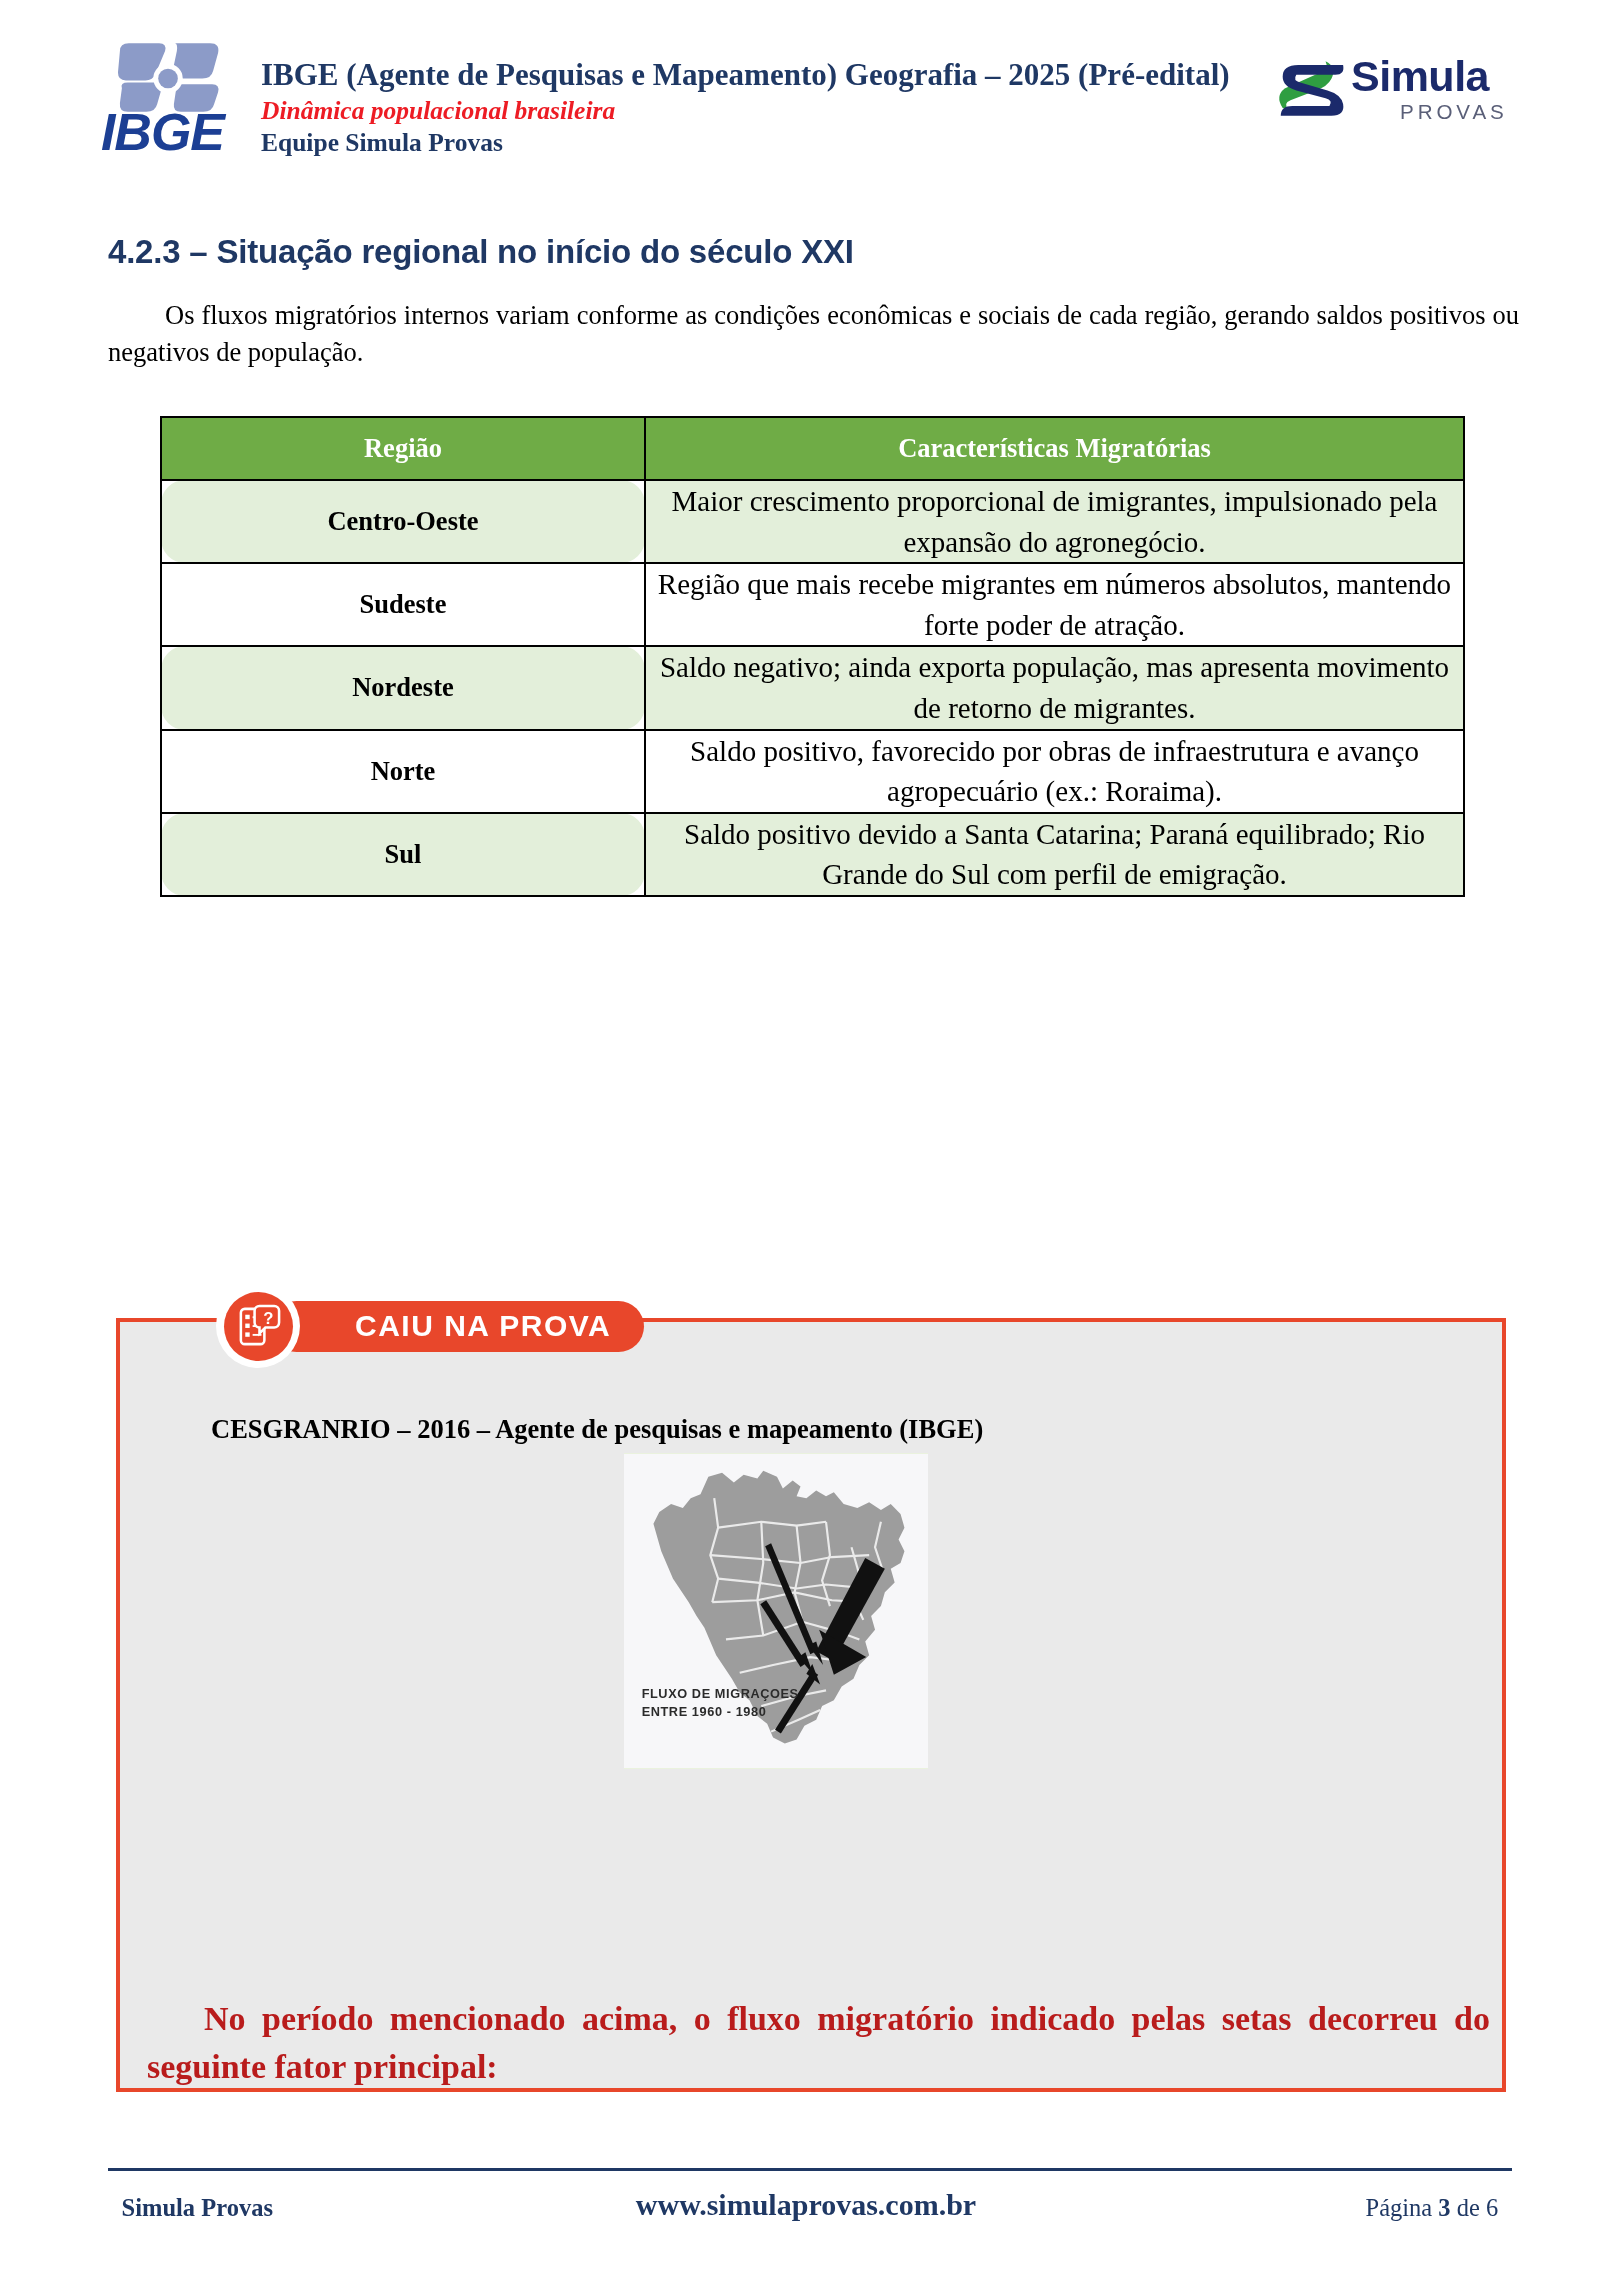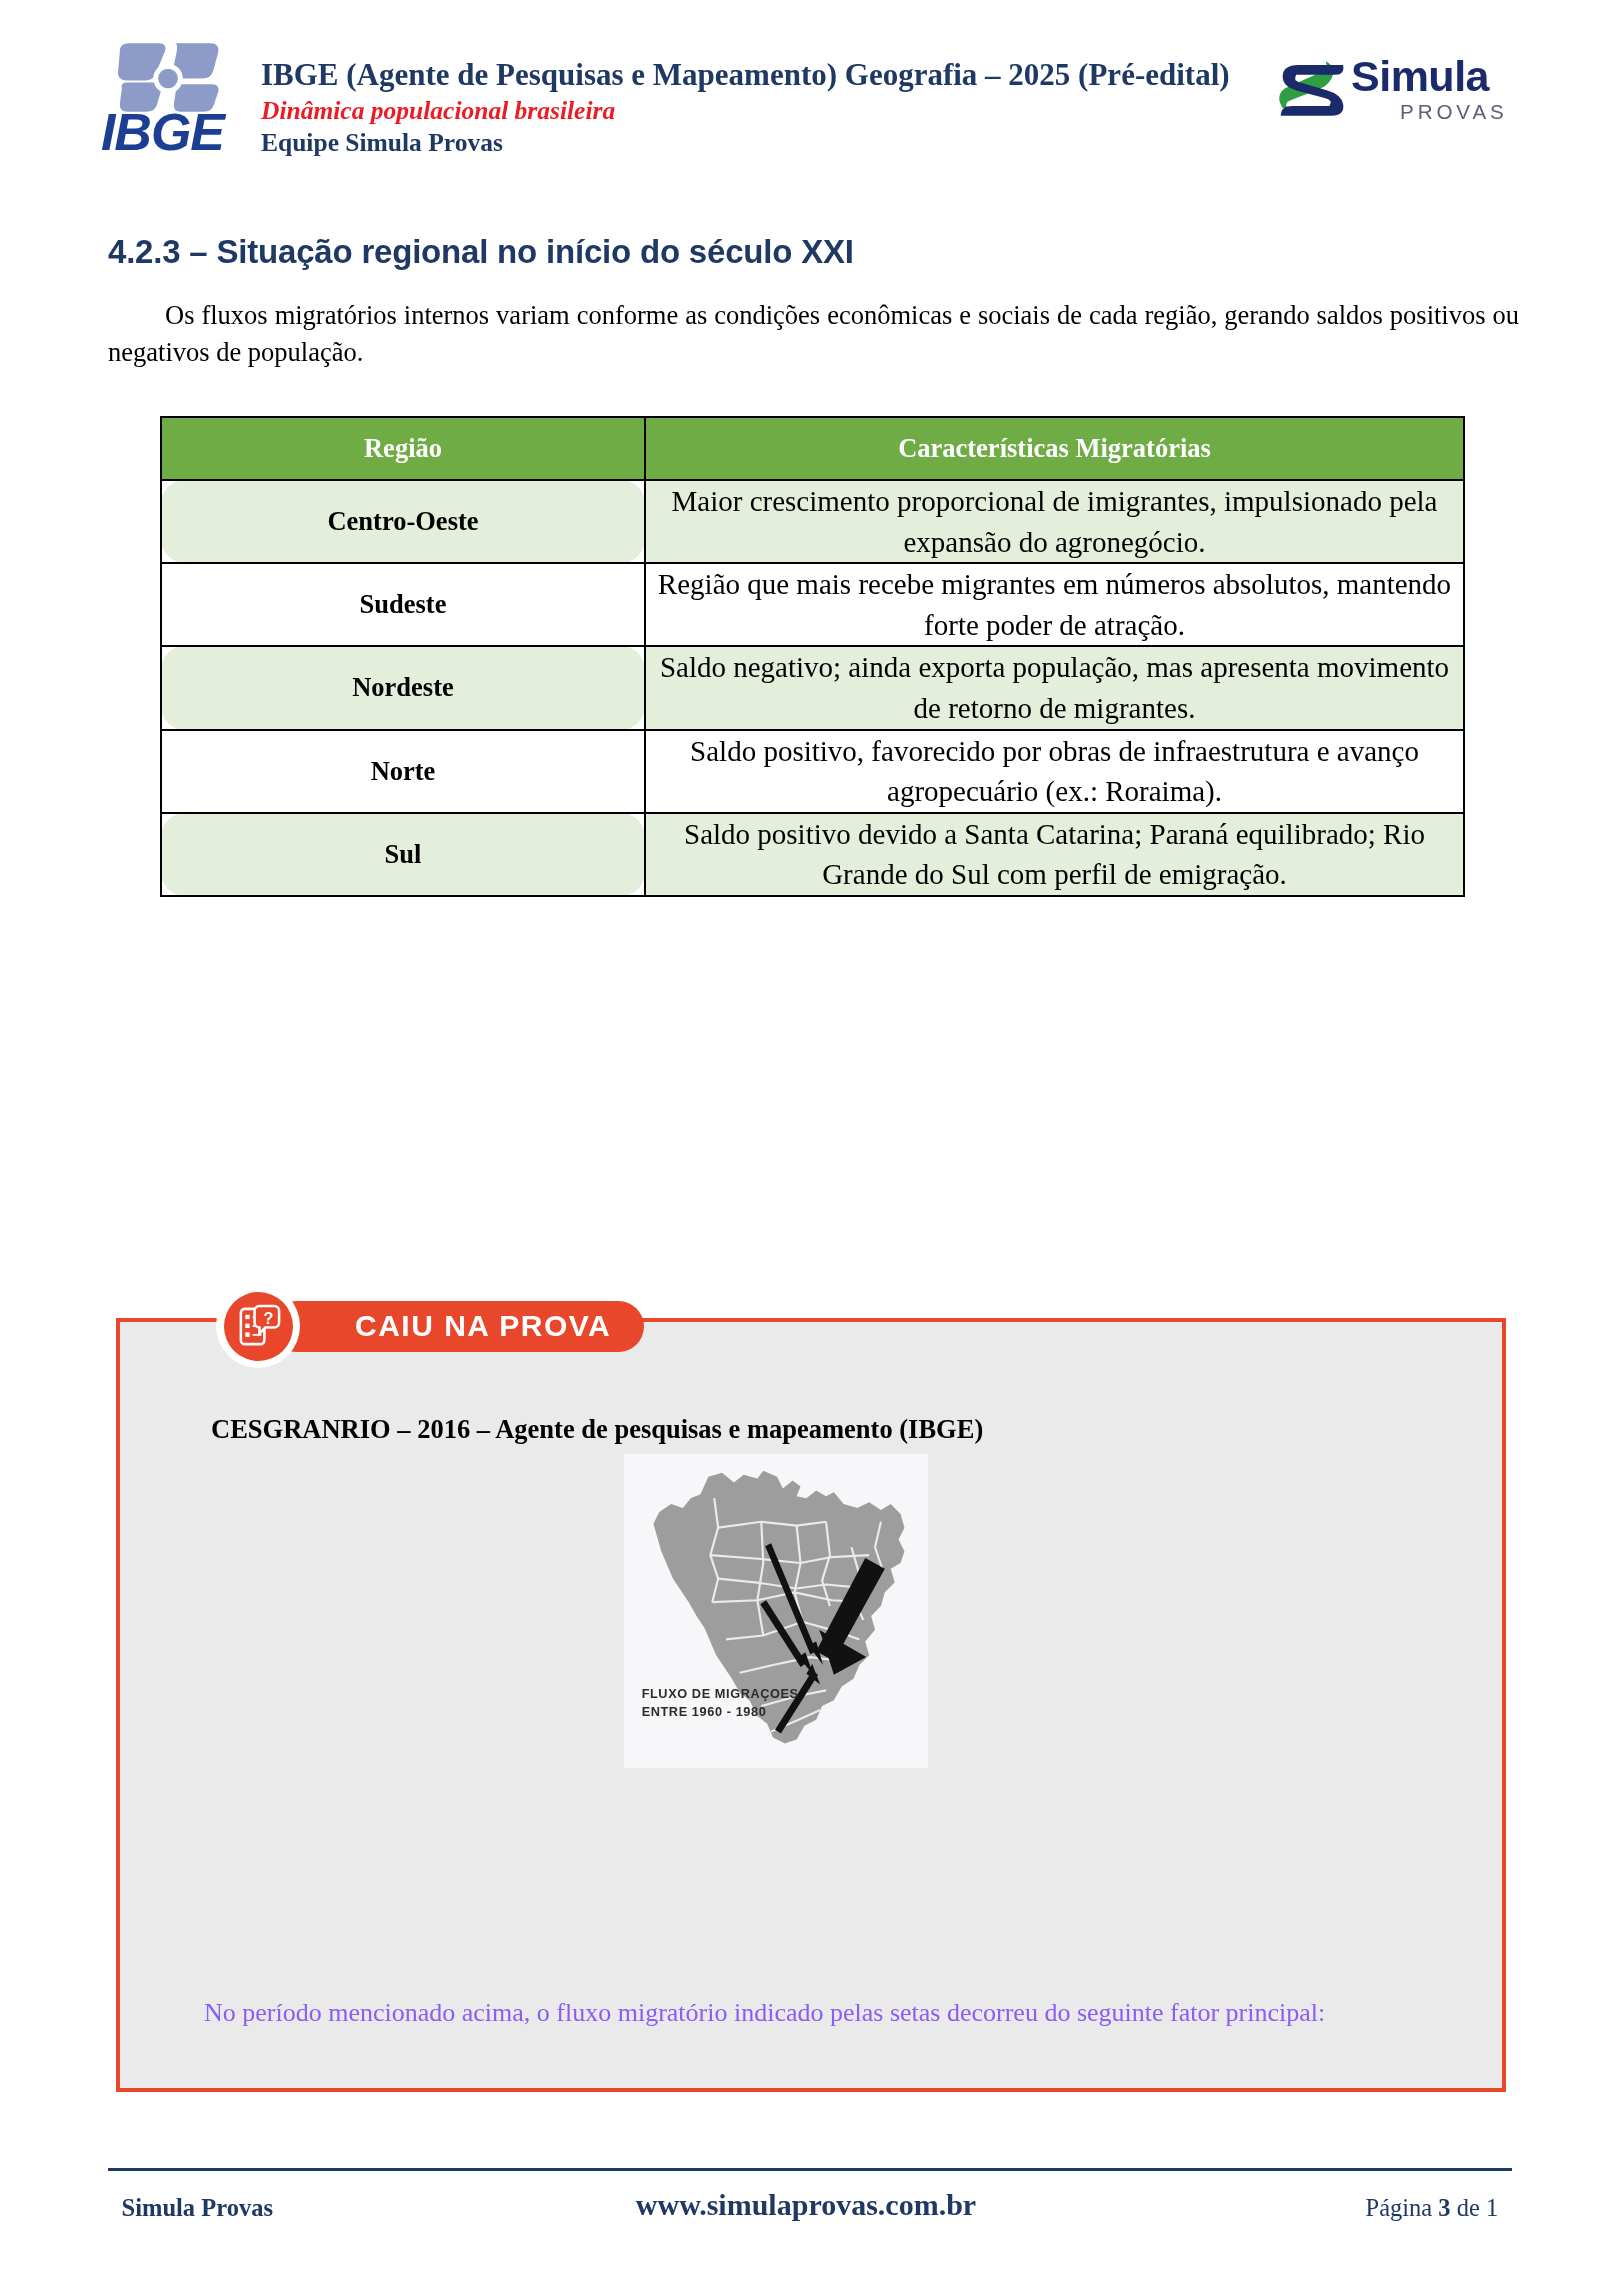--- a/index.html
+++ b/index.html
@@ -264,25 +264,26 @@
     width: 304px;
     height: 316px;
     background: #84cc16;
   }
 
   .prova-question {
     position: absolute;
     left: 147px;
     top: 1995px;
     width: 1343px;
-    font-size: 26px;
+    font-size: 34px;
     line-height: 1.42;
     text-align: justify;
     text-indent: 57px;
-    color: #8b5cf6;
+    color: #b91c1c;
+    font-weight: bold;
   }
 
   
   .footer-rule {
     position: absolute;
     left: 108px;
     top: 2168px;
     width: 1404px;
     height: 2.9px;
     background: #1f3864;
@@ -469,18 +470,18 @@
 
   <div class="prova-question">No período mencionado acima, o fluxo migratório indicado pelas setas decorreu do seguinte fator principal:</div>
 
   <div class="footer-rule"></div>
   <div class="footer">
     <div class="footer-left">Simula Provas</div>
     <div class="footer-center">www.simulaprovas.com.br</div>
     <div class="footer-right">
       <span>Página</span>
       <b>3</b>
-      <span>de 1</span>
+      <span>de 6</span>
     </div>
   </div>
 
 </div>
 
 
 </body></html>

